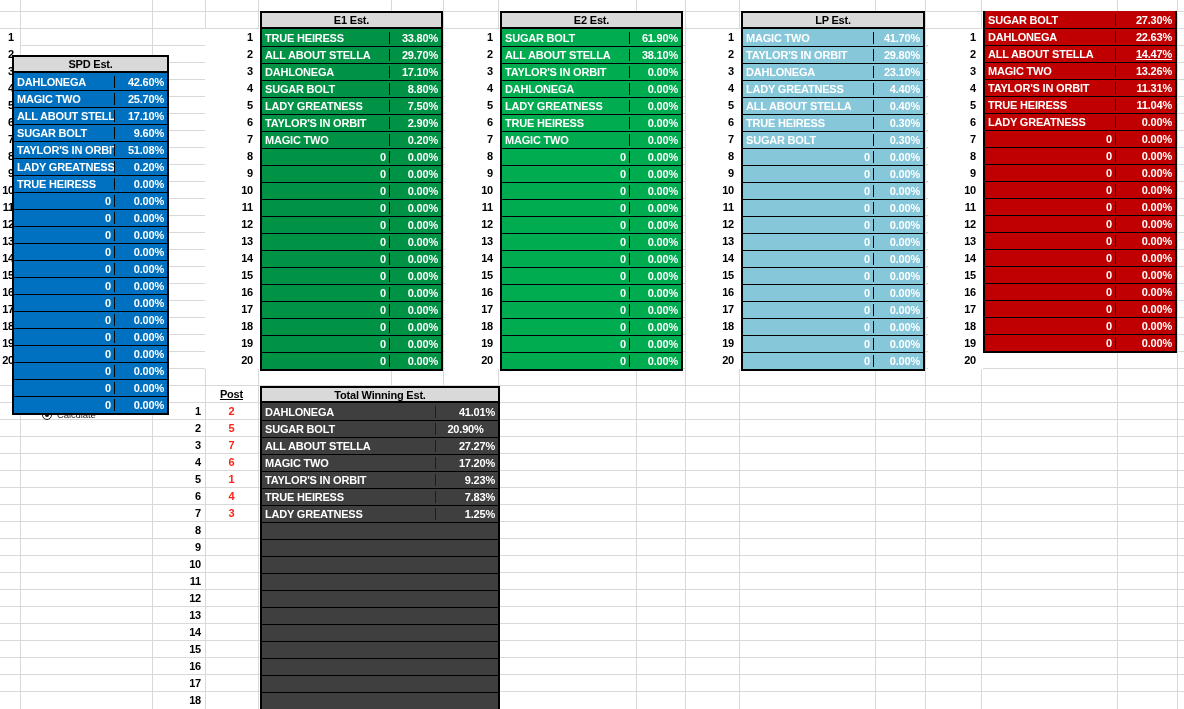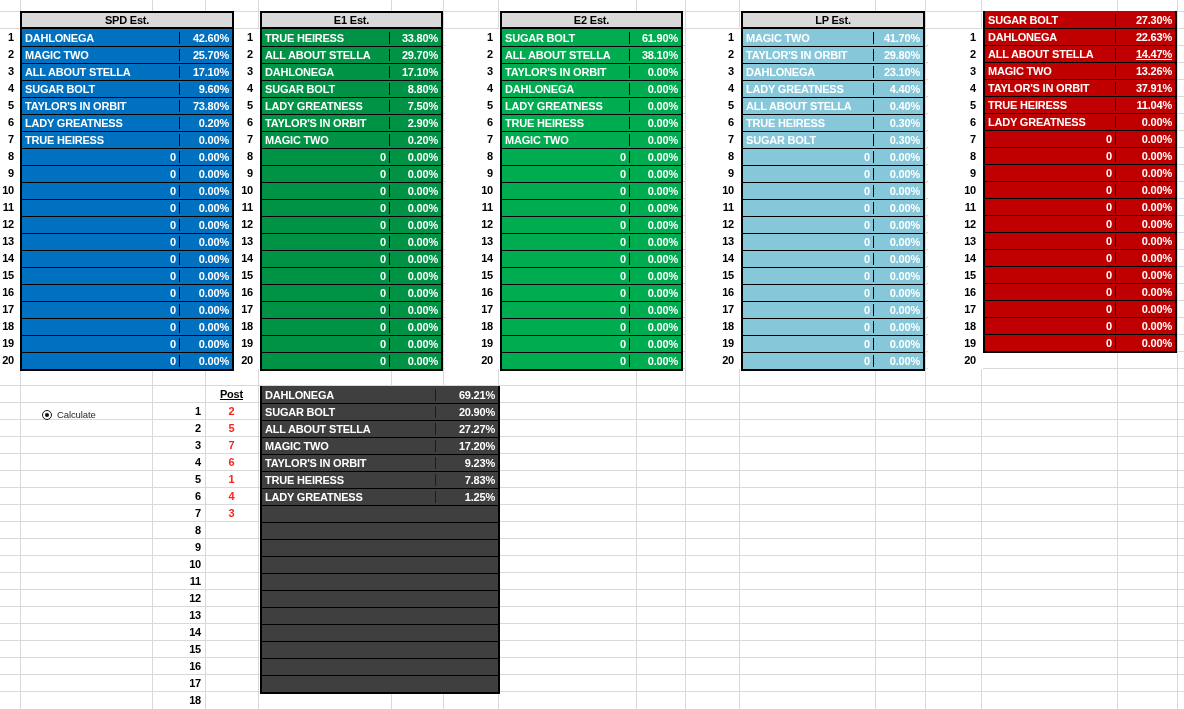--- a/index.html
+++ b/index.html
@@ -82,42 +82,42 @@
 <div class="idx" style="left: 0px; width: 14px; top: 199px;">11</div>
 <div class="idx" style="left: 0px; width: 14px; top: 216px;">12</div>
 <div class="idx" style="left: 0px; width: 14px; top: 233px;">13</div>
 <div class="idx" style="left: 0px; width: 14px; top: 250px;">14</div>
 <div class="idx" style="left: 0px; width: 14px; top: 267px;">15</div>
 <div class="idx" style="left: 0px; width: 14px; top: 284px;">16</div>
 <div class="idx" style="left: 0px; width: 14px; top: 301px;">17</div>
 <div class="idx" style="left: 0px; width: 14px; top: 318px;">18</div>
 <div class="idx" style="left: 0px; width: 14px; top: 335px;">19</div>
 <div class="idx" style="left: 0px; width: 14px; top: 352px;">20</div>
-<div class="ttable" style="left: 20px; width: 214px;">
+<div class="ttable" style="left: 12px; width: 157px; margin-top: 44px;">
     <div class="thead">SPD Est.</div>
     <div class="tbody">
       <div class="trow" style="background: rgb(0, 112, 192);">
         <div class="tname">DAHLONEGA</div>
         <div class="tval" style="width: 53px;">42.60%</div>
       </div>
       <div class="trow sep" style="background: rgb(0, 112, 192);">
         <div class="tname">MAGIC TWO</div>
         <div class="tval" style="width: 53px;">25.70%</div>
       </div>
       <div class="trow sep" style="background: rgb(0, 112, 192);">
         <div class="tname">ALL ABOUT STELLA</div>
         <div class="tval" style="width: 53px;">17.10%</div>
       </div>
       <div class="trow sep" style="background: rgb(0, 112, 192);">
         <div class="tname">SUGAR BOLT</div>
         <div class="tval" style="width: 53px;">9.60%</div>
       </div>
       <div class="trow sep" style="background: rgb(0, 112, 192);">
         <div class="tname">TAYLOR'S IN ORBIT</div>
-        <div class="tval" style="width: 53px;">73.80%</div>
+        <div class="tval" style="width: 53px;">51.08%</div>
       </div>
       <div class="trow sep" style="background: rgb(0, 112, 192);">
         <div class="tname">LADY GREATNESS</div>
         <div class="tval" style="width: 53px;">0.20%</div>
       </div>
       <div class="trow sep" style="background: rgb(0, 112, 192);">
         <div class="tname">TRUE HEIRESS</div>
         <div class="tval" style="width: 53px;">0.00%</div>
       </div>
       <div class="trow sep" style="background: rgb(0, 112, 192);">
@@ -522,21 +522,21 @@
       <div class="trow sep" style="background: rgb(192, 0, 0);">
         <div class="tname">ALL ABOUT STELLA</div>
         <div class="tval" style="width: 60px; text-decoration: underline;">14.47%</div>
       </div>
       <div class="trow sep" style="background: rgb(192, 0, 0);">
         <div class="tname">MAGIC TWO</div>
         <div class="tval" style="width: 60px;">13.26%</div>
       </div>
       <div class="trow sep" style="background: rgb(192, 0, 0);">
         <div class="tname">TAYLOR'S IN ORBIT</div>
-        <div class="tval" style="width: 60px;">37.91%</div>
+        <div class="tval" style="width: 60px;">11.31%</div>
       </div>
       <div class="trow sep" style="background: rgb(192, 0, 0);">
         <div class="tname">TRUE HEIRESS</div>
         <div class="tval" style="width: 60px;">11.04%</div>
       </div>
       <div class="trow sep" style="background: rgb(192, 0, 0);">
         <div class="tname">LADY GREATNESS</div>
         <div class="tval" style="width: 60px;">0.00%</div>
       </div>
       <div class="trow sep" style="background: rgb(192, 0, 0);">
@@ -612,28 +612,29 @@
 <div class="idx" style="left: 152px; width: 49px; top: 675px;">17</div>
 <div class="idx" style="left: 152px; width: 49px; top: 692px;">18</div>
 <div class="postnum" style="left: 205px; width: 53px; top: 403px; color: rgb(255, 35, 22);">2</div>
 <div class="postnum" style="left: 205px; width: 53px; top: 420px; color: rgb(255, 35, 22);">5</div>
 <div class="postnum" style="left: 205px; width: 53px; top: 437px; color: rgb(255, 35, 22);">7</div>
 <div class="postnum" style="left: 205px; width: 53px; top: 454px; color: rgb(255, 35, 22);">6</div>
 <div class="postnum" style="left: 205px; width: 53px; top: 471px; color: rgb(255, 35, 22);">1</div>
 <div class="postnum" style="left: 205px; width: 53px; top: 488px; color: rgb(255, 35, 22);">4</div>
 <div class="postnum" style="left: 205px; width: 53px; top: 505px; color: rgb(255, 35, 22);">3</div>
 <div class="ttable btable" style="left: 260px; width: 240px; top: 386px;">
+    <div class="thead" style="height: 17px;">Total Winning Est.</div>
     <div class="tbody">
       <div class="trow" style="background: rgb(63, 63, 63);">
         <div class="tname">DAHLONEGA</div>
-        <div class="tval" style="width: 63px;">69.21%</div>
+        <div class="tval" style="width: 63px;">41.01%</div>
       </div>
       <div class="trow sep" style="background: rgb(63, 63, 63); border-top-color: rgb(0, 0, 0);">
         <div class="tname">SUGAR BOLT</div>
-        <div class="tval" style="width: 63px;">20.90%</div>
+        <div class="tval" style="width: 63px; text-align: center;">20.90%</div>
       </div>
       <div class="trow sep" style="background: rgb(63, 63, 63); border-top-color: rgb(0, 0, 0);">
         <div class="tname">ALL ABOUT STELLA</div>
         <div class="tval" style="width: 63px;">27.27%</div>
       </div>
       <div class="trow sep" style="background: rgb(63, 63, 63); border-top-color: rgb(0, 0, 0);">
         <div class="tname">MAGIC TWO</div>
         <div class="tval" style="width: 63px;">17.20%</div>
       </div>
       <div class="trow sep" style="background: rgb(63, 63, 63); border-top-color: rgb(0, 0, 0);">

